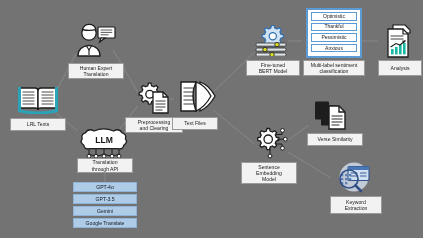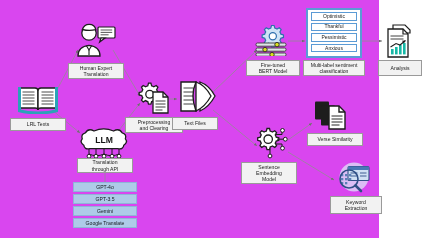--- a/index.html
+++ b/index.html
@@ -1,18 +1,18 @@
 <!DOCTYPE html>
 <html><head>
 <meta charset="utf-8">
 <style>
   html,body{margin:0;padding:0;background:#ffffff;}
   body{width:423px;height:238px;overflow:hidden;
        font-family:"Liberation Sans","DejaVu Sans",sans-serif;}
-  #canvas{position:relative;width:379px;height:238px;background:#d946ef;}
+  #canvas{position:relative;width:423px;height:238px;background:#737373;}
 
   
   .caption{
     position:absolute;
     box-sizing:border-box;
     background:#f2f2f2;
     border:1px solid #9a9a9a;
     color:#1a1a1a;
     font-size:5.1px;
     line-height:6.2px;

